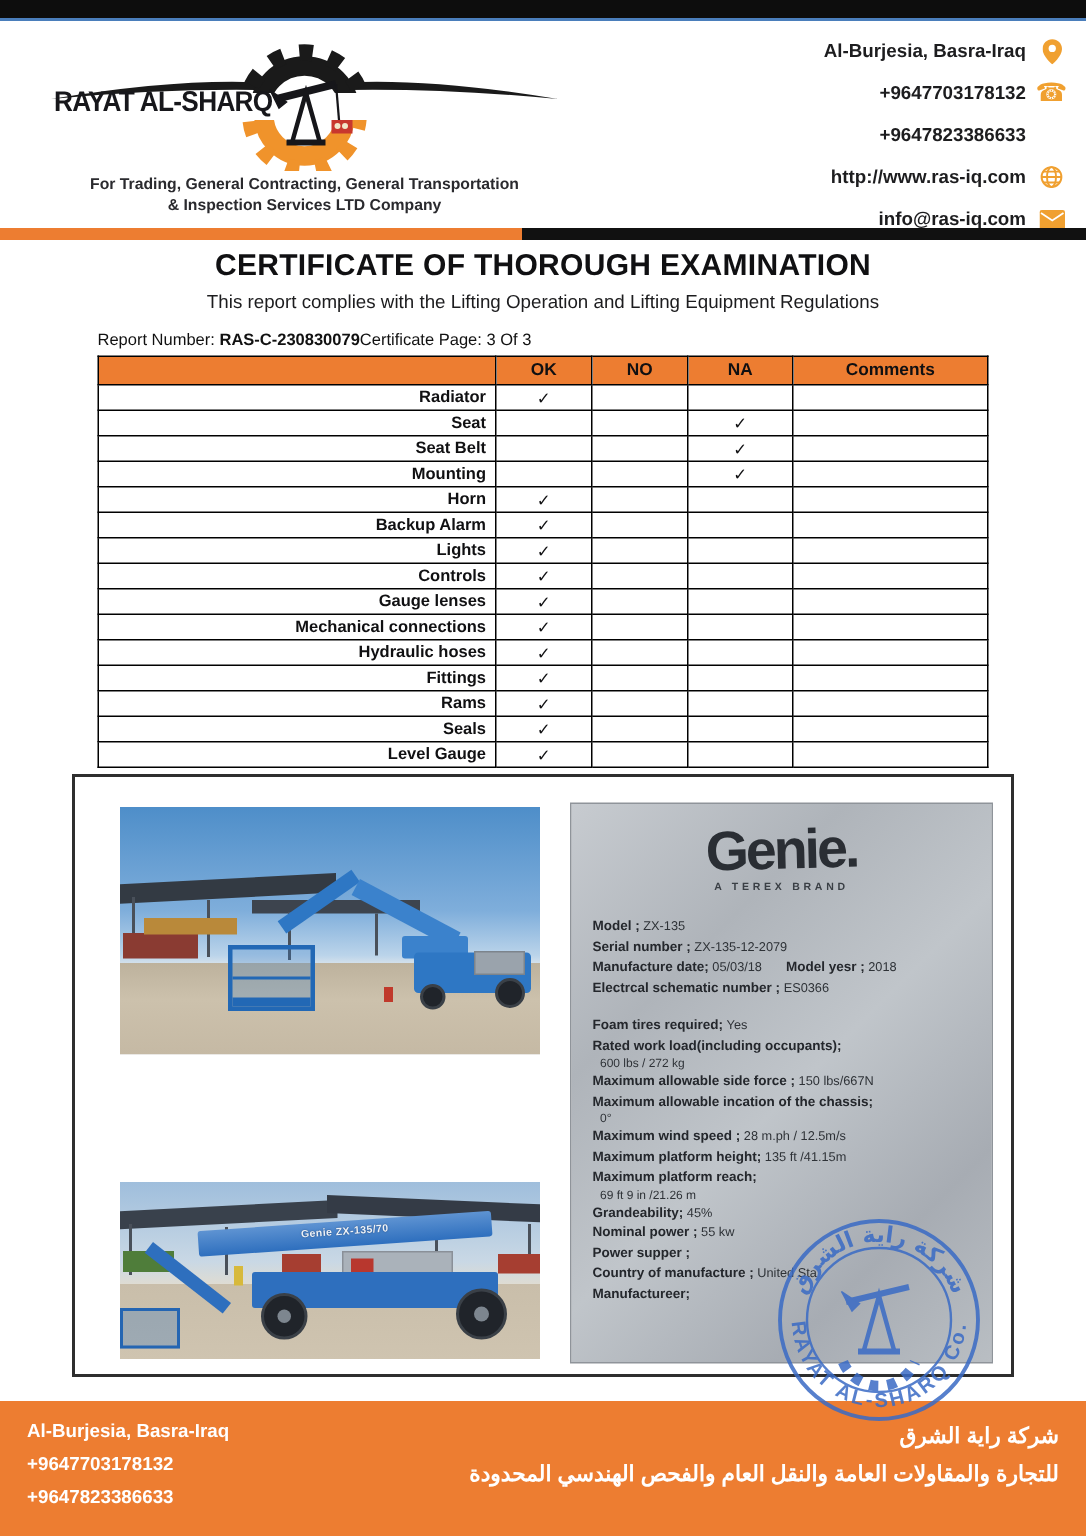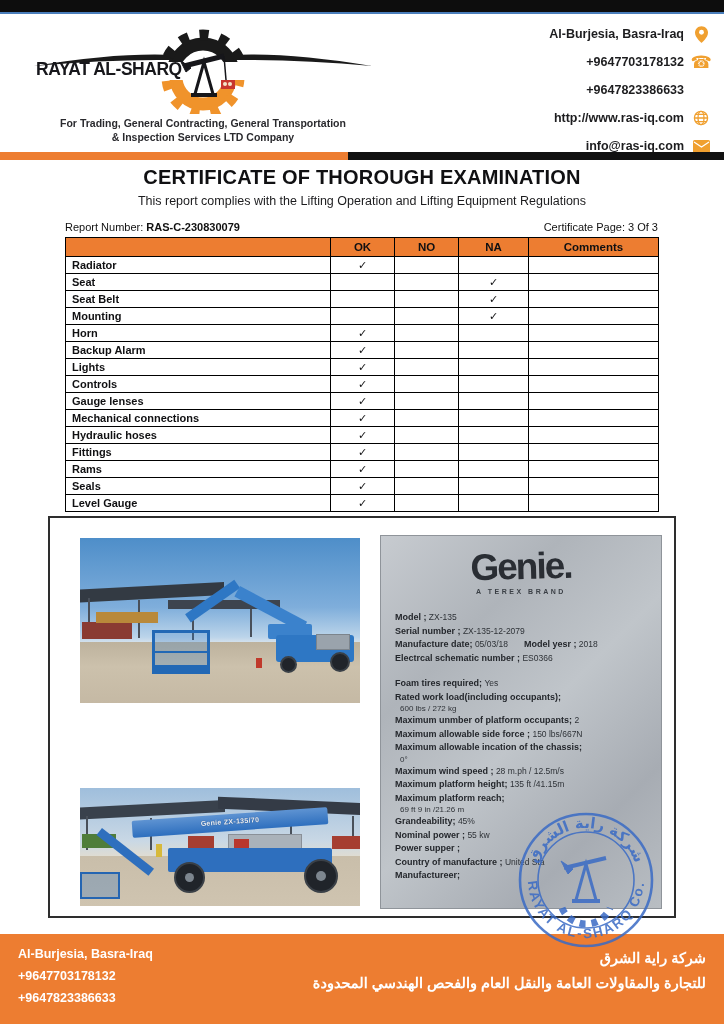--- a/index.html
+++ b/index.html
@@ -28,29 +28,29 @@
   
   .divider{position:absolute;top:152px;left:0;width:724px;height:8px;display:flex}
   .divider-orange{width:348px;height:8px;background:var(--accent-orange,#ED7D31)}
   .divider-black{flex:1;height:8px;background:#111}
 
   
   .doc-title{position:absolute;top:166px;left:0;width:724px;text-align:center;font-size:20px;font-weight:800;color:#101012;letter-spacing:.2px}
   .doc-subtitle{position:absolute;top:194px;left:0;width:724px;text-align:center;font-size:12.5px;color:#1c1c1e}
 
   
-  .report-row{position:absolute;top:221px;left:65px;width:593px;display:flex;justify-content:space-between;font-size:11px;color:#111}
+  .report-row{position:absolute;top:221px;left:65px;width:593px;display:flex;justify-content:flex-start;font-size:11px;color:#111}
   .report-value{font-weight:800}
 
   
   table.checklist{position:absolute;top:237px;left:65px;width:593px;border-collapse:collapse;table-layout:fixed}
   .checklist th,.checklist td{border:1px solid #000;padding:0 6px;overflow:hidden;white-space:nowrap}
   .checklist th{background:var(--accent-orange,#ED7D31);height:19px;font-size:11.5px;font-weight:800;color:#101012;text-align:center}
   .checklist td{height:17px;font-size:11px;color:#101012}
-  .checklist td.item-cell{font-weight:700;text-align:left}
+  .checklist td.item-cell{font-weight:700;text-align:right}
   .checklist td.mark-cell{text-align:center;font-family:"DejaVu Sans",sans-serif;font-size:11px}
 
   
   .photo-box{position:absolute;top:516px;left:48px;width:628px;height:402px;border:2px solid #2e2e2e;background:#fff}
   .photo{position:absolute;overflow:hidden}
   .photo-top{left:30px;top:20px;width:280px;height:165px}
   .photo-bottom{left:30px;top:270px;width:280px;height:118px}
 
   
   .abs{position:absolute}
@@ -386,21 +386,20 @@
       <div class="plate-brand-sub">A TEREX BRAND</div>
       <div>
           <div class="plate-line"><span class="pl-label">Model ;</span><span class="pl-value">&nbsp;ZX-135</span></div>
           <div class="plate-line"><span class="pl-label">Serial number ;</span><span class="pl-value">&nbsp;ZX-135-12-2079</span></div>
           <div class="plate-line"><span class="pl-label">Manufacture date;</span><span class="pl-value">&nbsp;05/03/18</span><span class="pl-label2">Model yesr ;</span><span class="pl-value">&nbsp;2018</span></div>
           <div class="plate-line"><span class="pl-label">Electrcal schematic number ;</span><span class="pl-value">&nbsp;ES0366</span></div>
           <div class="plate-line spacer"></div>
           <div class="plate-line"><span class="pl-label">Foam tires required;</span><span class="pl-value">&nbsp;Yes</span></div>
           <div class="plate-line"><span class="pl-label">Rated work load(including occupants);</span></div>
           <div class="plate-sub">600 lbs / 272 kg</div>
-          <div class="plate-line"><span class="pl-label">Maximum unmber of platform occupants;</span><span class="pl-value">&nbsp;2</span></div>
           <div class="plate-line"><span class="pl-label">Maximum allowable side force ;</span><span class="pl-value">&nbsp;150 lbs/667N</span></div>
           <div class="plate-line"><span class="pl-label">Maximum allowable incation of the chassis;</span></div>
           <div class="plate-sub">0°</div>
           <div class="plate-line"><span class="pl-label">Maximum  wind speed ;</span><span class="pl-value">&nbsp;28 m.ph / 12.5m/s</span></div>
           <div class="plate-line"><span class="pl-label">Maximum  platform height;</span><span class="pl-value">&nbsp;135 ft /41.15m</span></div>
           <div class="plate-line"><span class="pl-label">Maximum  platform reach;</span></div>
           <div class="plate-sub">69 ft 9 in /21.26 m</div>
           <div class="plate-line"><span class="pl-label">Grandeability;</span><span class="pl-value">&nbsp;45%</span></div>
           <div class="plate-line"><span class="pl-label">Nominal power ;</span><span class="pl-value">&nbsp;55 kw</span></div>
           <div class="plate-line"><span class="pl-label">Power supper ;</span></div>

